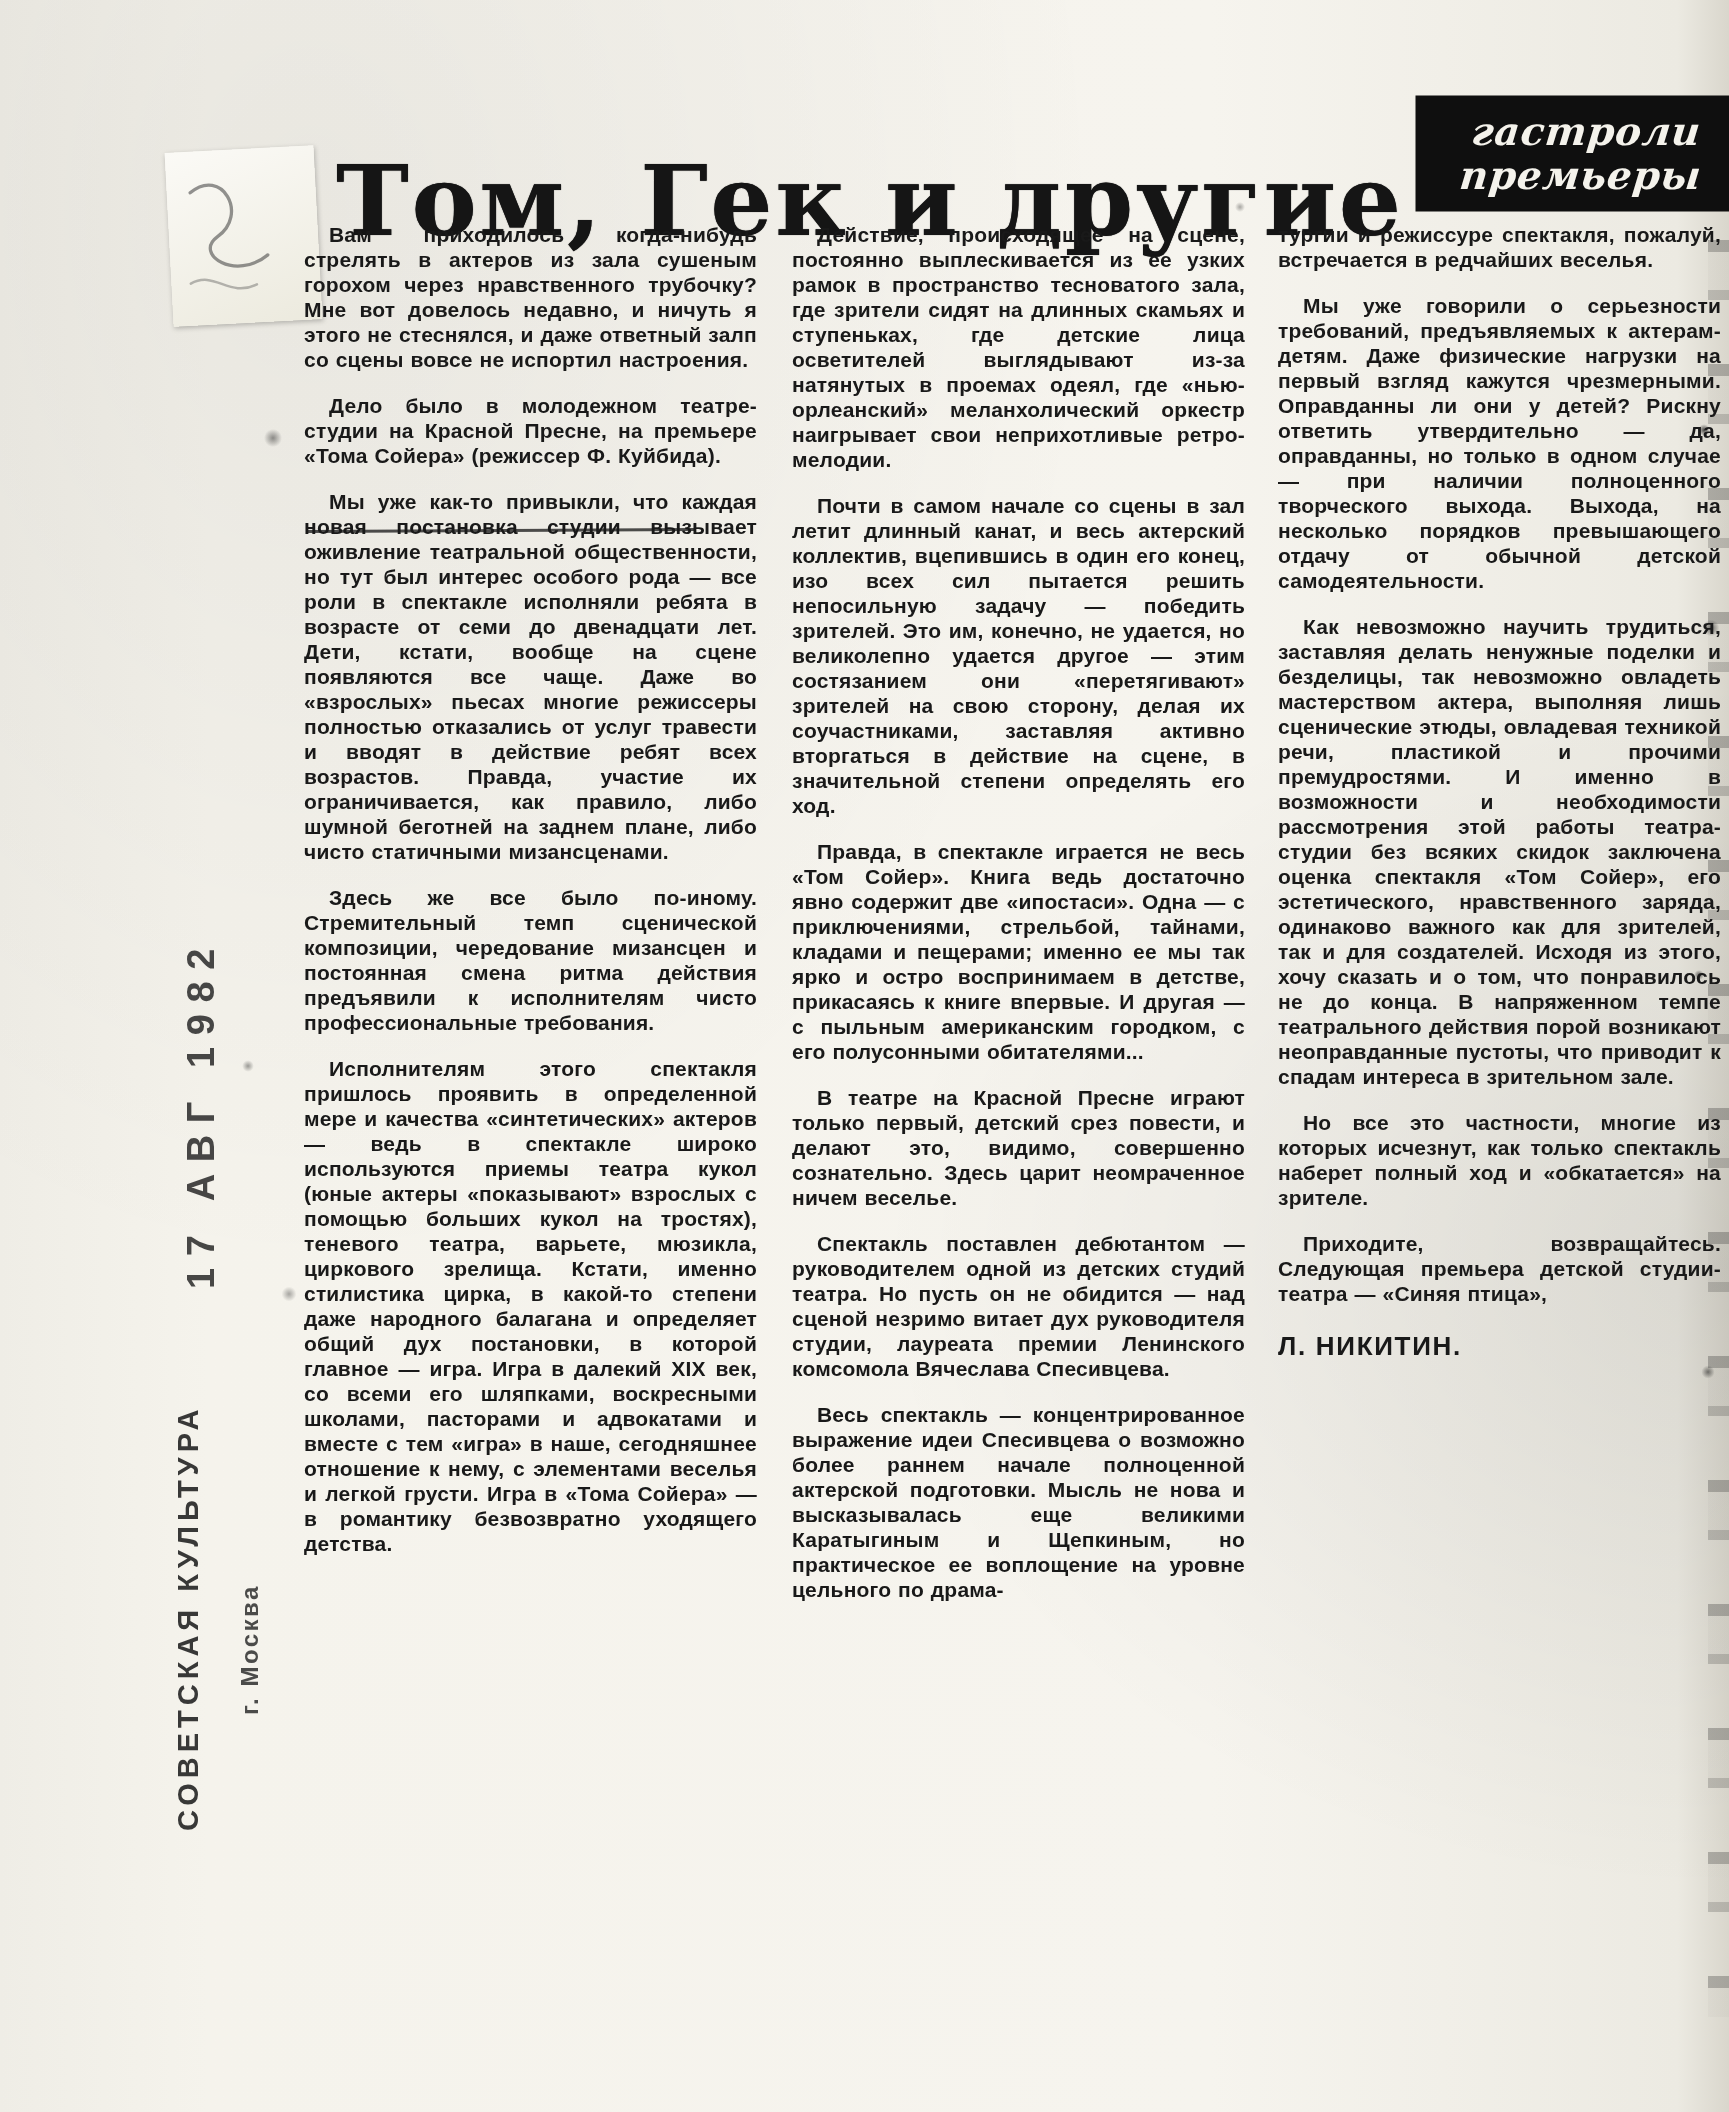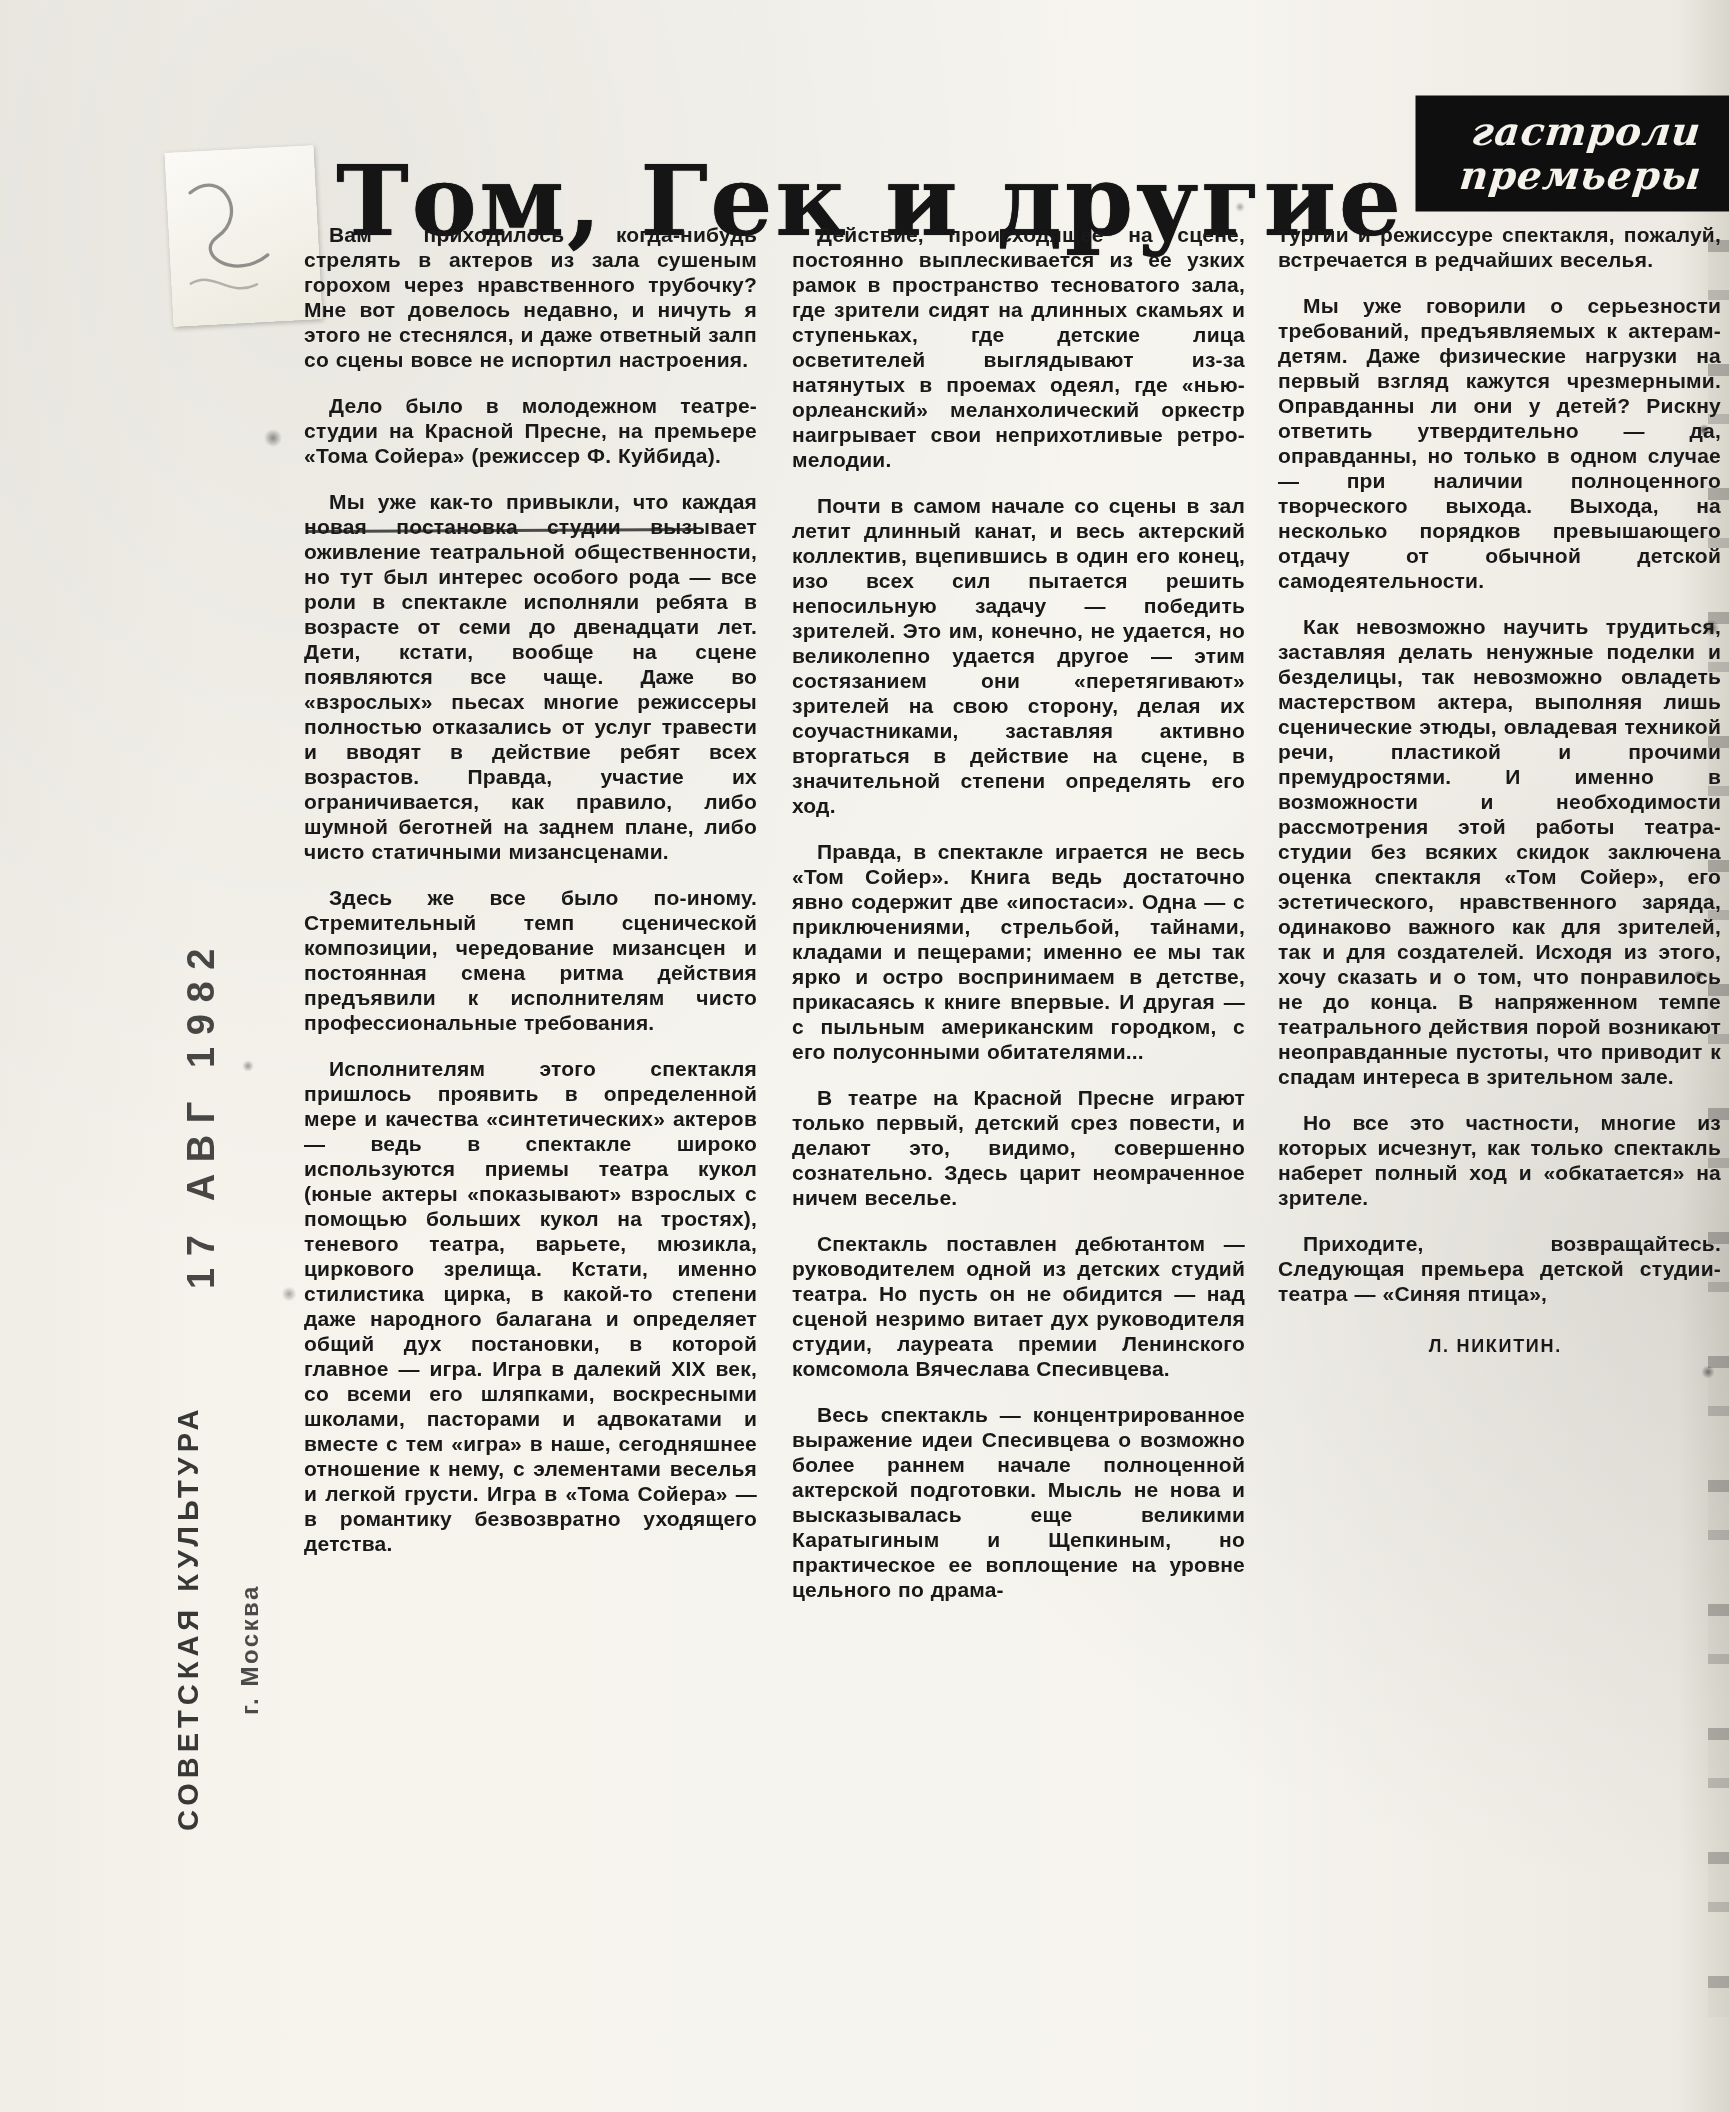--- a/index.html
+++ b/index.html
@@ -60,22 +60,22 @@
     font-size:21px;line-height:25px;font-weight:700;
     text-align:justify;letter-spacing:0.2px;color:#191919;
   }
   .col-1{left:304px;width:453px;}
   .col-2{left:792px;width:453px;}
   .col-3{left:1278px;width:443px;}
   .para{margin:0;text-indent:25px;word-spacing:0.8px;}
   .para + .para{margin-top:21px;}
   .col-3 .para:first-child{text-indent:0;}
   .byline{
-    margin-top:28px;text-align:center;font-weight:bold;
-    font-size:18px;letter-spacing:1.7px;padding-right:8.3px;
+    margin-top:28px;text-align:left;font-weight:bold;
+    font-size:26px;letter-spacing:1.7px;padding-right:8.3px;
   }
 
   
   .stamp-date{
     position:absolute;left:180px;top:909px;height:380px;
     writing-mode:vertical-rl;transform:rotate(180deg);
     font-size:38px;font-weight:bold;letter-spacing:11.6px;
     color:rgba(40,40,40,.85);white-space:nowrap;
   }
   .stamp-paper{

